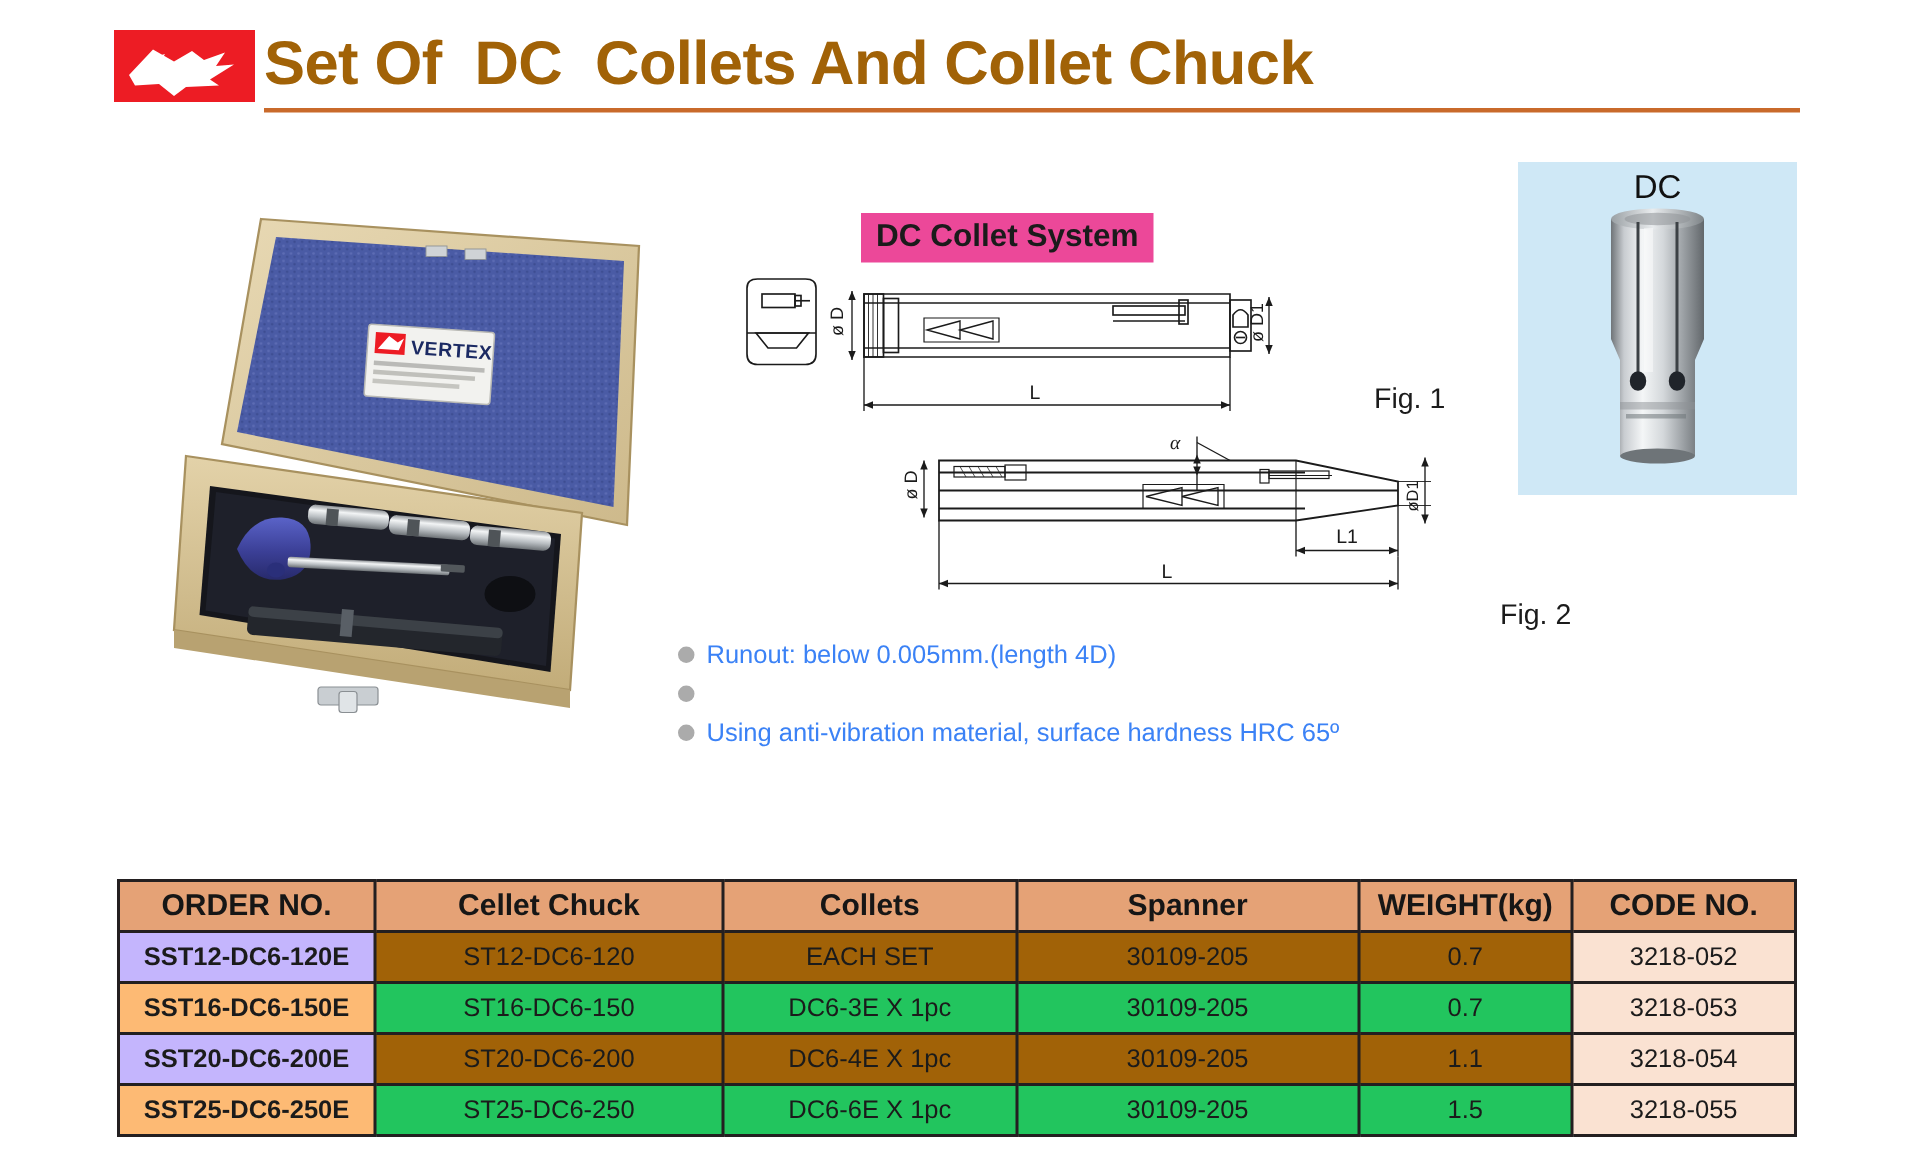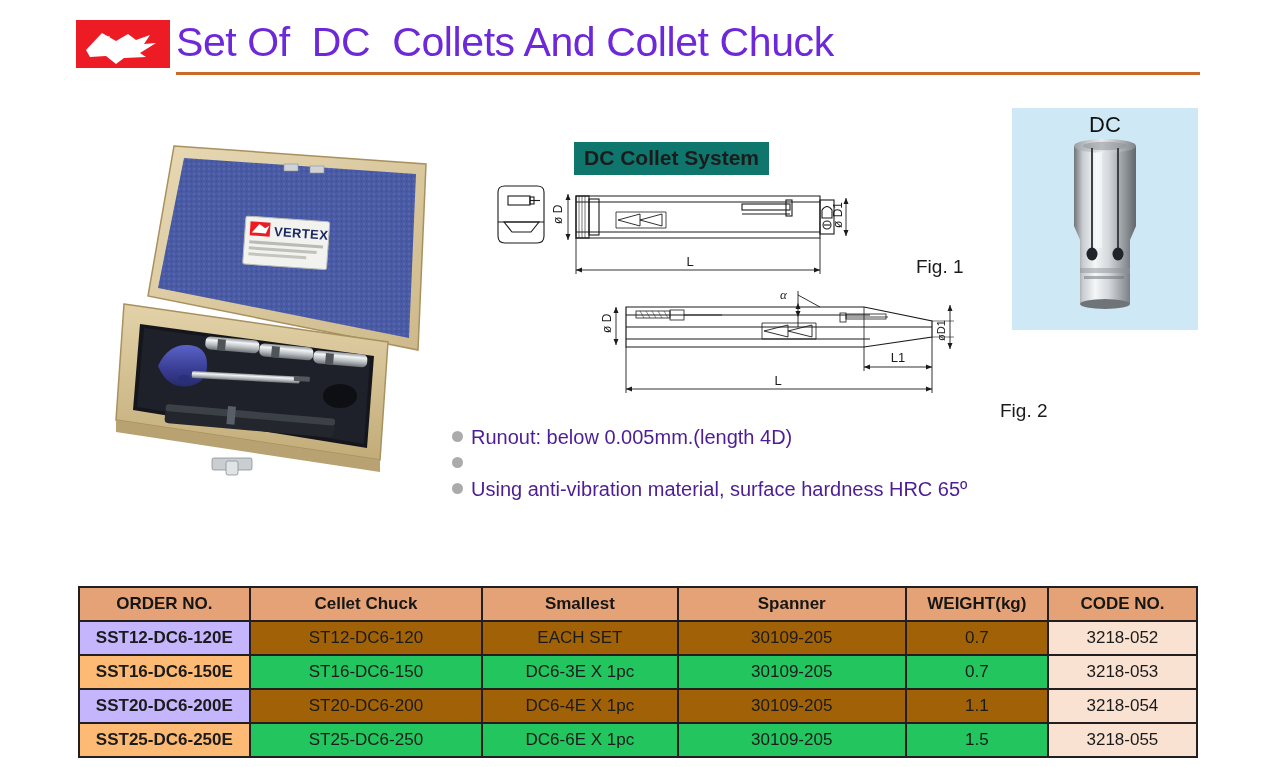--- a/index.html
+++ b/index.html
@@ -14,37 +14,37 @@
 
   
   #header { position:absolute; left:0; top:0; width:1273px; height:86px; }
   #logo {
     position:absolute; left:76px; top:20px; width:94px; height:48px;
     background:#ED1C24; overflow:hidden;
   }
   #logo svg { display:block; width:94px; height:48px; }
   #page-title {
     position:absolute; left:176px; top:16px;
-    font-size:41px; font-weight:normal; letter-spacing:-0.4px;
-    color:#6d28d9; white-space:pre; line-height:52px;
+    font-size:41px; font-weight:bold; letter-spacing:-0.4px;
+    color:#a16207; white-space:pre; line-height:52px;
   }
   #title-rule {
     position:absolute; left:176px; top:72px; width:1024px; height:3px;
     background:#C96A2B;
   }
 
   
   #case-photo { position:absolute; left:88px; top:128px; width:348px; height:352px; }
   #case-photo svg { display:block; }
 
   
   #diagram-area { position:absolute; left:452px; top:128px; width:560px; height:280px; }
   #system-label {
     position:absolute; left:122px; top:14px;
-    background:#0f766e; color:#1b1b1b;
+    background:#ec4899; color:#1b1b1b;
     font-size:21px; font-weight:bold; padding:4px 10px 5px 10px;
     white-space:pre;
   }
   .fig-caption {
     position:absolute; font-size:19px; color:#1b1b1b; white-space:pre;margin-top:32px;
   }
   #fig1-caption { left:464px; top:96px; }
   #fig2-caption { left:548px; top:240px; }
   #fig1-svg { position:absolute; left:38px; top:50px; }
   #fig2-svg { position:absolute; left:150px; top:155px; }
@@ -57,39 +57,39 @@
     text-align:center; font-size:22px; color:#111; white-space:pre;
   }
 
   
   #specs { position:absolute; left:452px; top:424px; width:800px; }
   .spec-row { display:flex; align-items:flex-start; height:26px; }
   .spec-dot {
     width:11px; height:11px; border-radius:50%;
     background:#ABABAB; margin-top:7px; margin-right:8px; flex:none;
   }
-  .spec-text { font-size:20px; color:#4c1d95; white-space:pre; line-height:26px; }
+  .spec-text { font-size:17px; color:#3b82f6; white-space:pre; line-height:26px; }
 
   
   #spec-table {
     position:absolute; left:78px; top:586px;
     width:1120px;
     border-collapse:collapse;
     table-layout:fixed;
   }
   #spec-table th, #spec-table td {
     border:2px solid #231f20;
     height:34px;
     text-align:center;
     vertical-align:middle;
     white-space:pre;
   }
   #spec-table th {
     background:#E5A276;
-    font-size:17px; font-weight:bold; color:#161616;
+    font-size:20px; font-weight:bold; color:#161616;
   }
   #spec-table td { font-size:17px; color:#1b1b1b; background:#a16207; }
   #spec-table td.c0 { font-weight:bold; background:#c4b5fd; }
   #spec-table td.clast { background:#FAE2D2; }
   #spec-table tr.alt td { background:#22c55e; }
   #spec-table tr.alt td.c0 { background:#fdba74; }
   #spec-table tr.alt td.clast { background:#FAE2D2;margin-left:40px; }
 </style>
 </head>
 <body>
@@ -402,21 +402,21 @@
         <col style="width:226px">
         <col style="width:190px">
       <col style="width:222px">
         <col style="width:138px">
         <col style="width:145px">
     </colgroup>
     <thead>
       <tr>
         <th>ORDER NO.</th>
         <th>Cellet Chuck</th>
-        <th>Smallest</th>
+        <th>Collets</th>
         <th>Spanner</th>
         <th>WEIGHT(kg)</th>
         <th>CODE NO.</th>
       </tr>
     </thead>
     <tbody>
       <tr>
         <td class="c0">SST12-DC6-120E</td>
         <td>ST12-DC6-120</td>
         <td>EACH SET</td>

